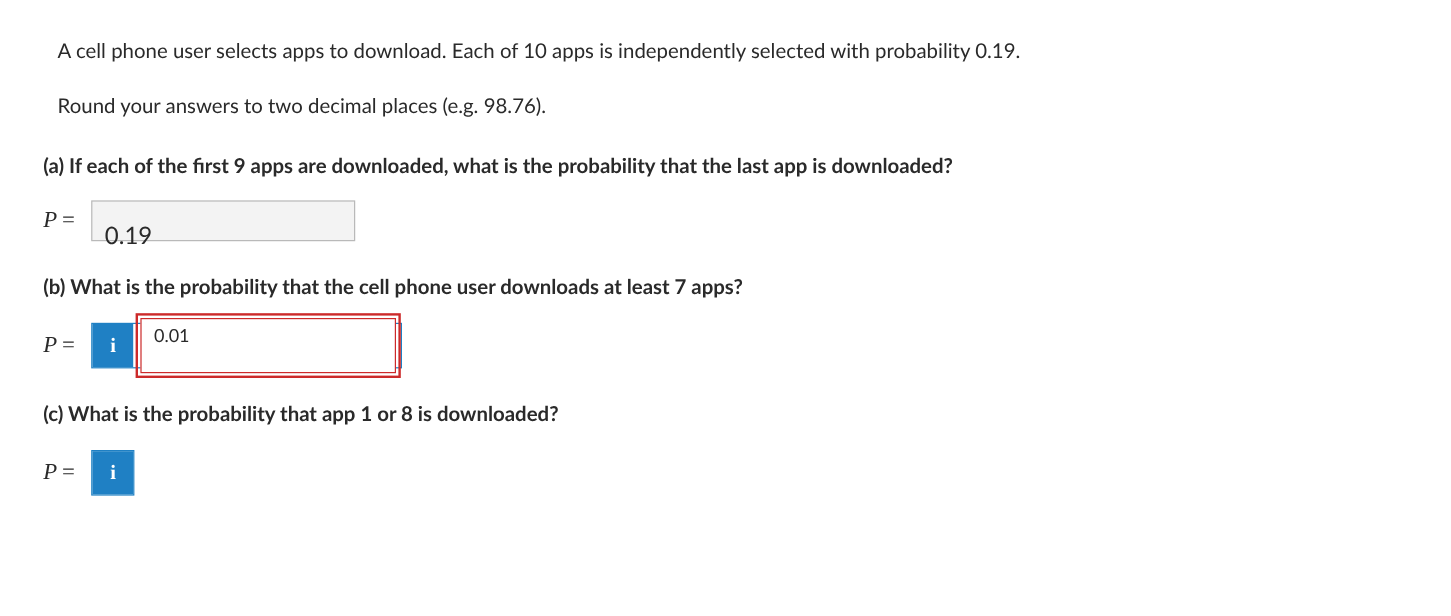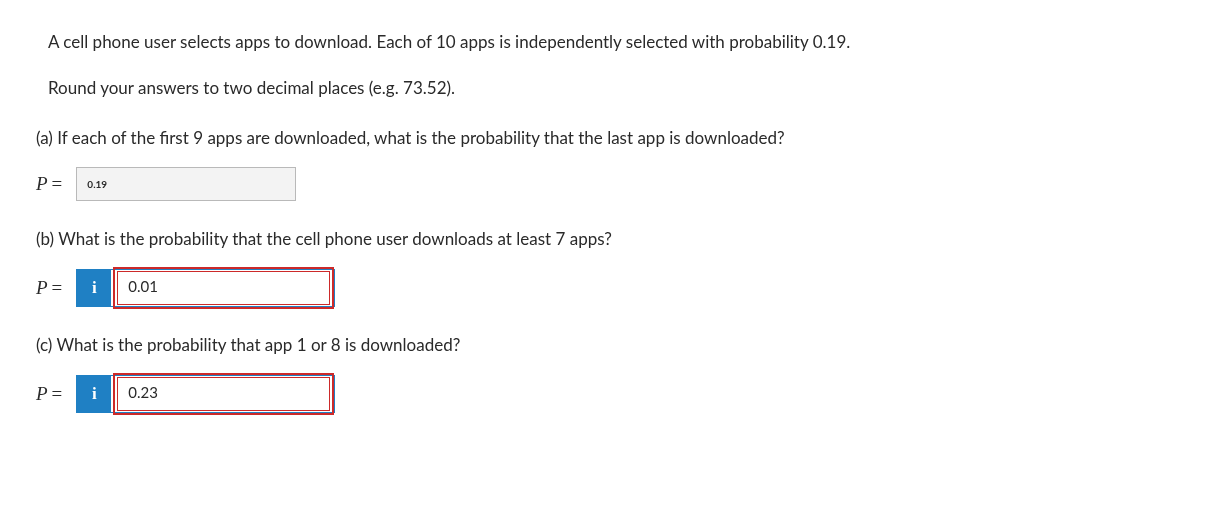--- a/index.html
+++ b/index.html
@@ -11,20 +11,21 @@
     line-height: 1.4;
     background: #fff;
     width: 1209px;
     box-sizing: border-box;
   }
   .para {
     margin: 0 0 22px 12px;
   }
   .q {
     margin: 26px 0 18px 0;
+    font-weight: bold;
   }
   .row {
     display: flex;
     align-items: center;
     gap: 14px;
     margin: 0 0 18px 0;
   }
   .plabel {
     font-family: "Times New Roman", Times, serif;
     font-style: italic;
@@ -32,24 +33,23 @@
     white-space: nowrap;
   }
   .plabel .eq {
     font-style: normal;
     margin-left: 4px;
   }
   .ans-box {
     box-sizing: border-box;
     height: 34px;
     line-height: 32px;
-    padding: 0 10px;
-    font-size: 10px;
+    padding: 12px 10px;
+    font-size: 20px;
     font-family: "Lato", "Helvetica Neue", Arial, sans-serif;
-    font-weight: bold;
   }
   .ans-plain {
     width: 220px;
     border: 1px solid #b9b9b9;
     background: #f3f3f3;
   }
   .info-cluster {
     display: flex;
     align-items: stretch;
     border: 1px solid #1f80c4;
@@ -69,33 +69,33 @@
     cursor: pointer;
   }
   .ans-flag {
     width: 213px;
     border: 1px solid #cc2a2a;
     outline: 2px solid #cc2a2a;
     outline-offset: 2px;
     background: #fff;
     margin: 0 0 0 6px;
     box-sizing: border-box;
-    height: 34px;
+    height: 46px;
     line-height: 28px;
     padding: 0 10px;
     font-size: 15px;
     align-self: center;
     margin-right: 4px;
   }
 </style>
 </head>
 <body>
 
 <p class="para">A cell phone user selects apps to download. Each of 10 apps is independently selected with probability 0.19.</p>
-<p class="para">Round your answers to two decimal places (e.g. 73.52).</p>
+<p class="para">Round your answers to two decimal places (e.g. 98.76).</p>
 
 <p class="q">(a) If each of the first 9 apps are downloaded, what is the probability that the last app is downloaded?</p>
 <div class="row">
   <span class="plabel">
     <span>P</span><span class="eq">=</span>
   </span>
   <div class="ans-box ans-plain">0.19</div>
 </div>
 
 <p class="q">(b) What is the probability that the cell phone user downloads at least 7 apps?</p>
@@ -109,15 +109,14 @@
   </div>
 </div>
 
 <p class="q">(c) What is the probability that app 1 or 8 is downloaded?</p>
 <div class="row">
   <span class="plabel">
     <span>P</span><span class="eq">=</span>
   </span>
   <div class="info-cluster">
     <div class="info-btn">i</div>
-    <div class="ans-flag">0.23</div>
   </div>
 </div>
 
 </body></html>

